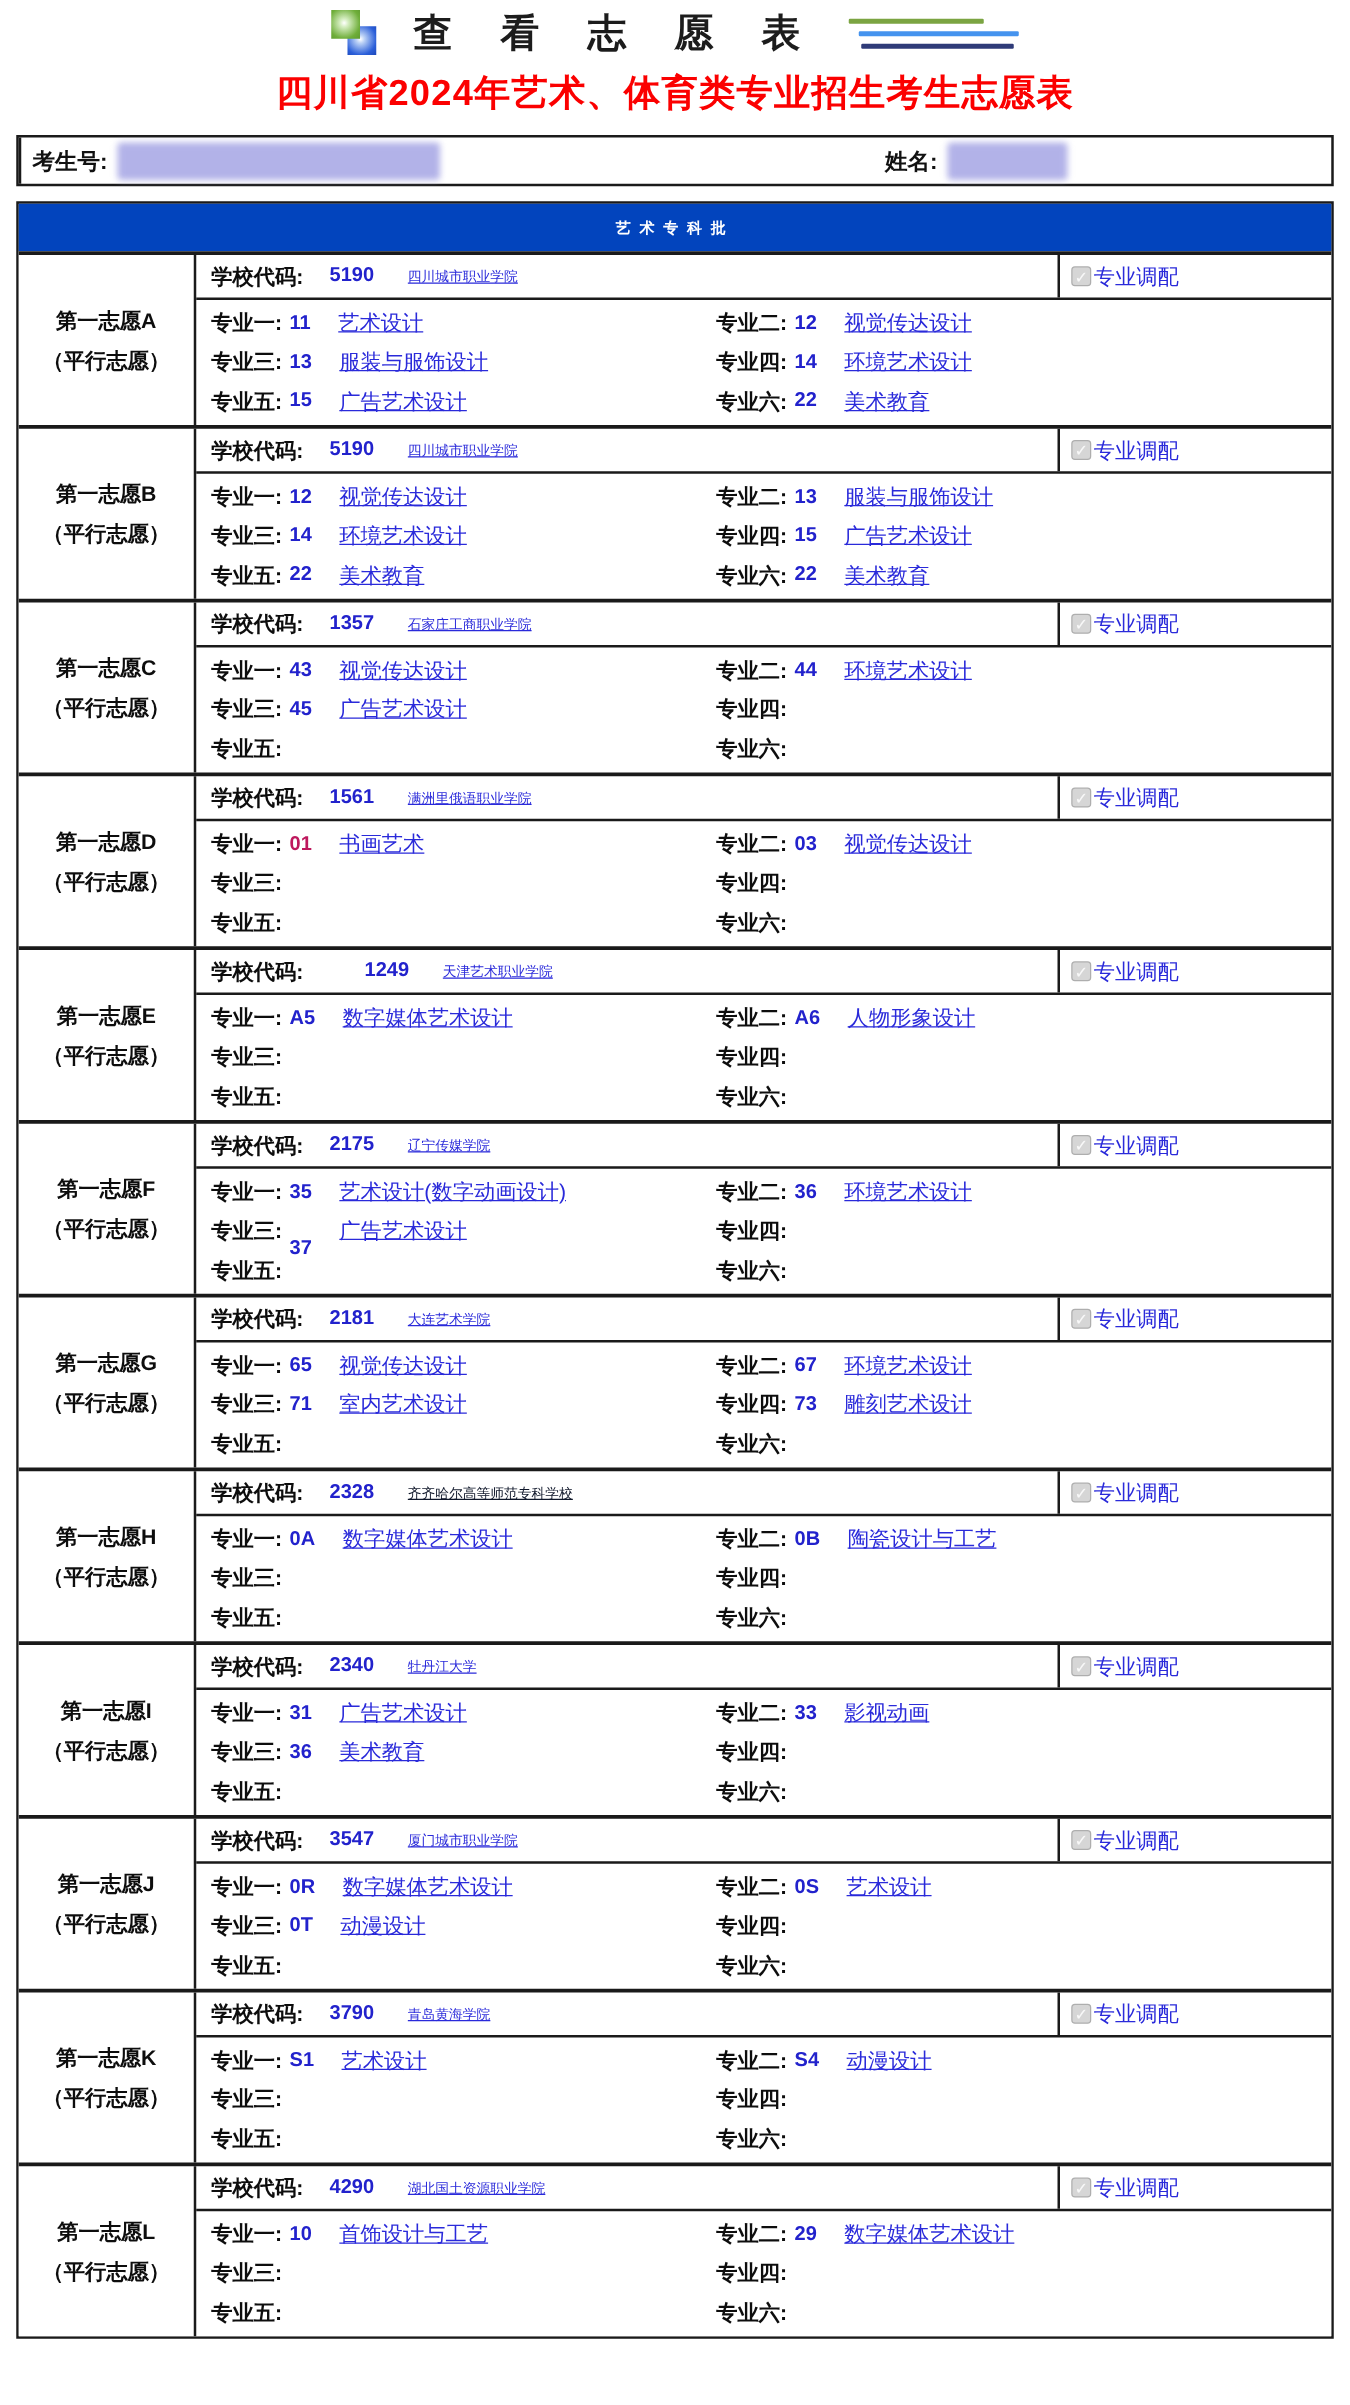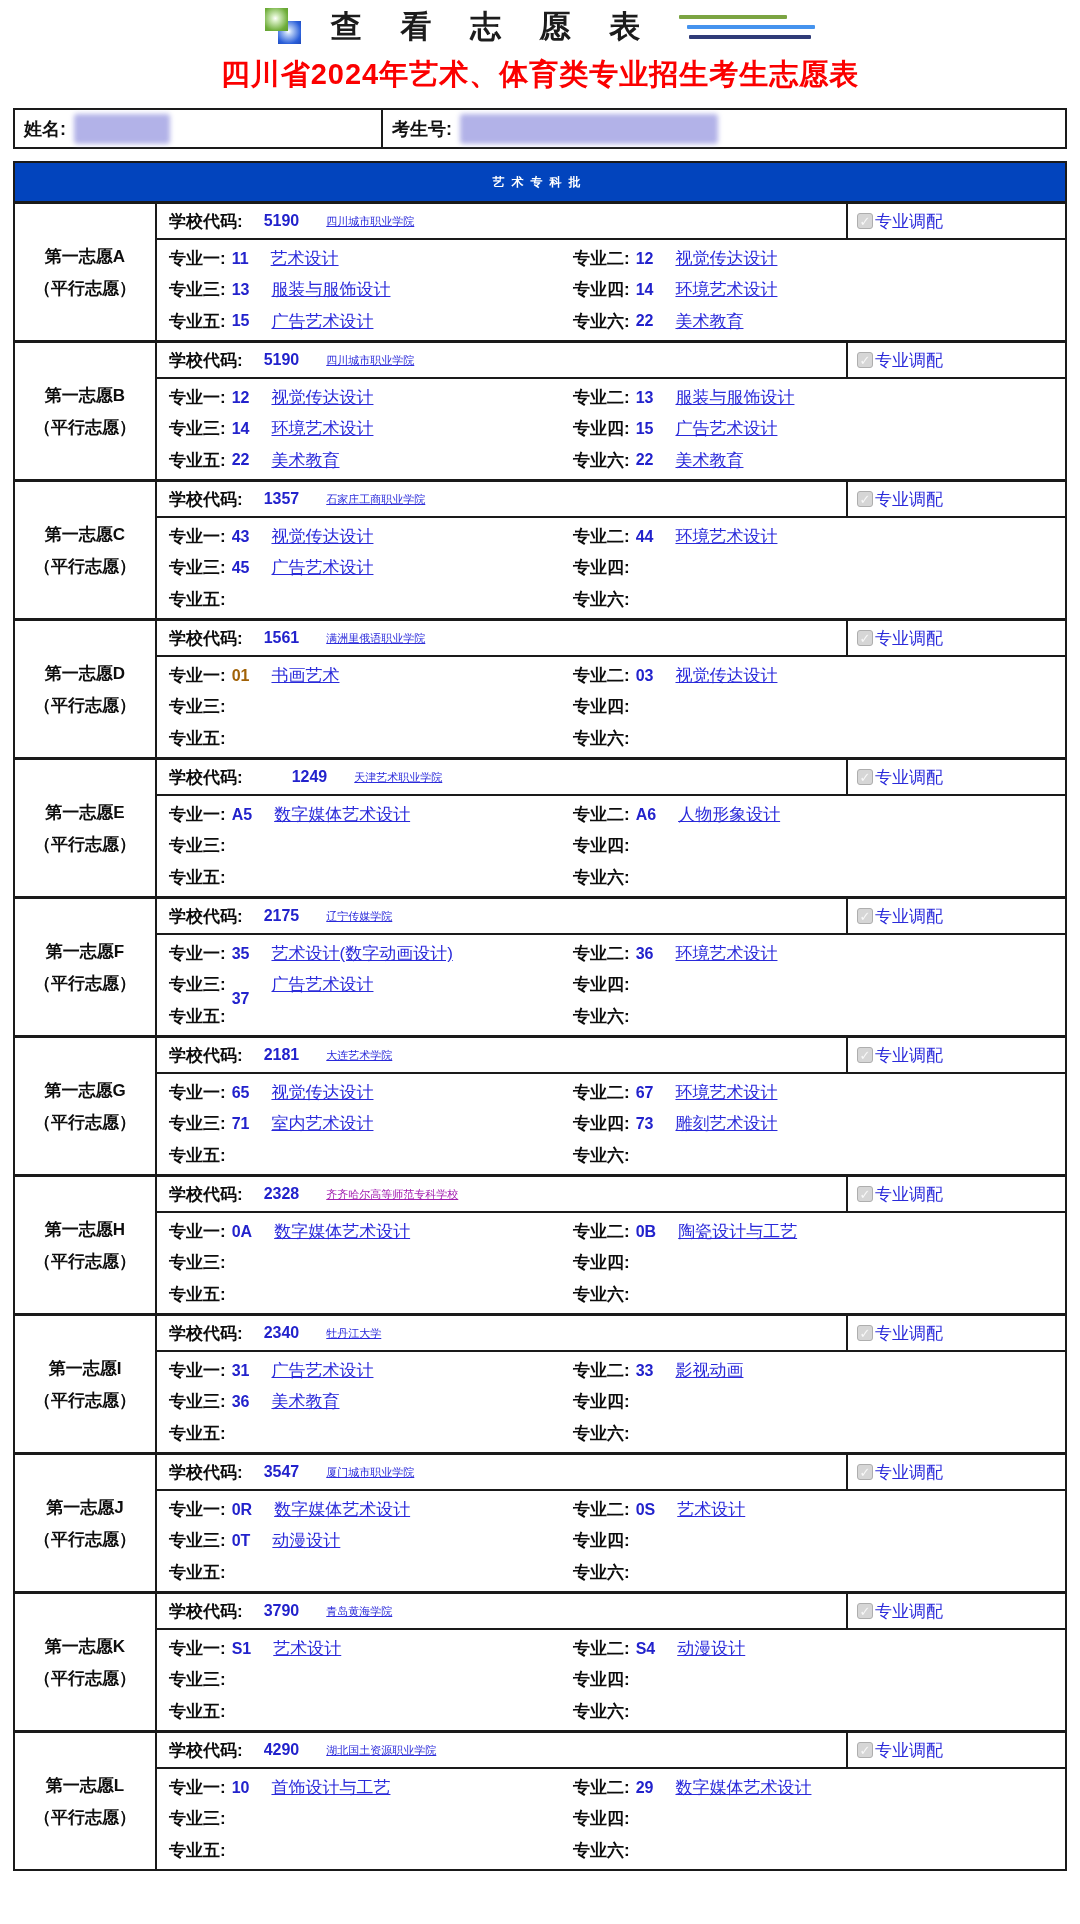--- a/index.html
+++ b/index.html
@@ -75,28 +75,28 @@
   <div class="deco-lines">
     <div class="dl dl-green" style="background: rgb(123, 164, 66);"></div>
     <div class="dl dl-blue" style="background: rgb(69, 147, 238);"></div>
     <div class="dl dl-navy" style="background: rgb(47, 59, 120);"></div>
   </div>
 </div>
 
 <div class="main-title" style="color: rgb(251, 0, 0);">四川省2024年艺术、体育类专业招生考生志愿表</div>
 
 <div class="id-table">
+  <div class="id-cell id-cell-no">
+    <span class="id-label">考生号:</span>
+    <span class="redact redact-no"></span>
+  </div>
   <div class="id-cell id-cell-name">
     <span class="id-label">姓名:</span>
     <span class="redact redact-name"></span>
   </div>
-  <div class="id-cell id-cell-no">
-    <span class="id-label">考生号:</span>
-    <span class="redact redact-no"></span>
-  </div>
 </div>
 
 <div class="main-table">
   <div class="batch-bar" style="background: rgb(2, 68, 189);">艺术专科批</div>
   <div id="blocks-container">
   <div class="block">
     <div class="block-left">
       <div class="vol-name">第一志愿A</div>
       <div class="vol-type">（平行志愿）</div>
     </div>
@@ -291,21 +291,21 @@
           <span class="checkbox">
             <span class="check-icon">✓</span>
           </span>
           <span class="adjust-label" style="color: rgb(42, 42, 218);">专业调配</span>
         </div>
       </div>
       <div class="majors">
             <div class="major-row">
               <div class="major-cell">
                 <span class="lbl">专业一:</span>
-                <span class="major-code" style="color: #a16207;">01</span>
+                <span class="major-code" style="color: #be185d;">01</span>
                 <a class="major-name" style="color: rgb(42, 42, 218);">书画艺术</a>
               </div>
               <div class="major-cell">
                 <span class="lbl">专业二:</span>
                 <span class="major-code" style="color: rgb(34, 34, 204);">03</span>
                 <a class="major-name" style="color: rgb(42, 42, 218);">视觉传达设计</a>
               </div>
             </div>
             <div class="major-row">
               <div class="major-cell">
@@ -518,21 +518,21 @@
   <div class="block">
     <div class="block-left">
       <div class="vol-name">第一志愿H</div>
       <div class="vol-type">（平行志愿）</div>
     </div>
     <div class="block-right">
       <div class="school-row">
         <div class="school-info">
           <span class="lbl school-code-label">学校代码:</span>
           <span class="code-txt school-code" style="color: rgb(34, 34, 204);">2328</span>
-          <a class="school-link" style="color: #a21caf;">齐齐哈尔高等师范专科学校</a>
+          <a class="school-link" style="color: #0f172a;">齐齐哈尔高等师范专科学校</a>
         </div>
         <div class="adjust-cell">
           <span class="checkbox">
             <span class="check-icon">✓</span>
           </span>
           <span class="adjust-label" style="color: rgb(42, 42, 218);">专业调配</span>
         </div>
       </div>
       <div class="majors">
             <div class="major-row">

